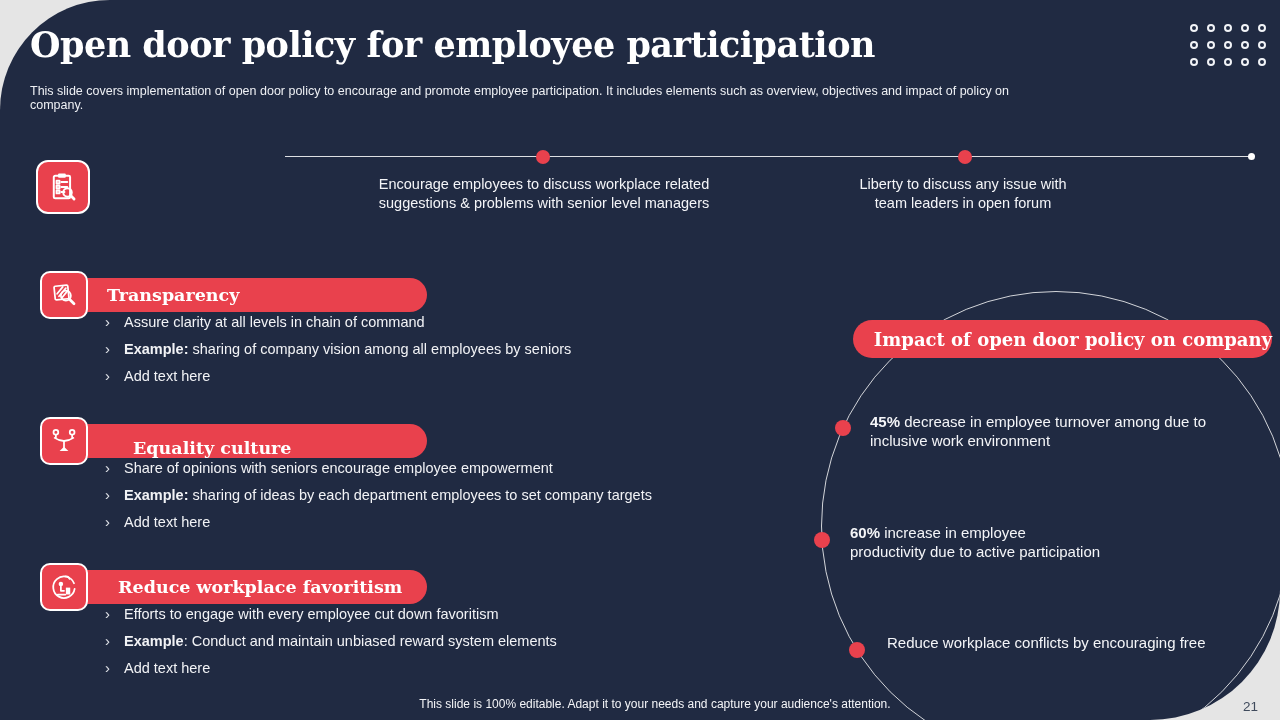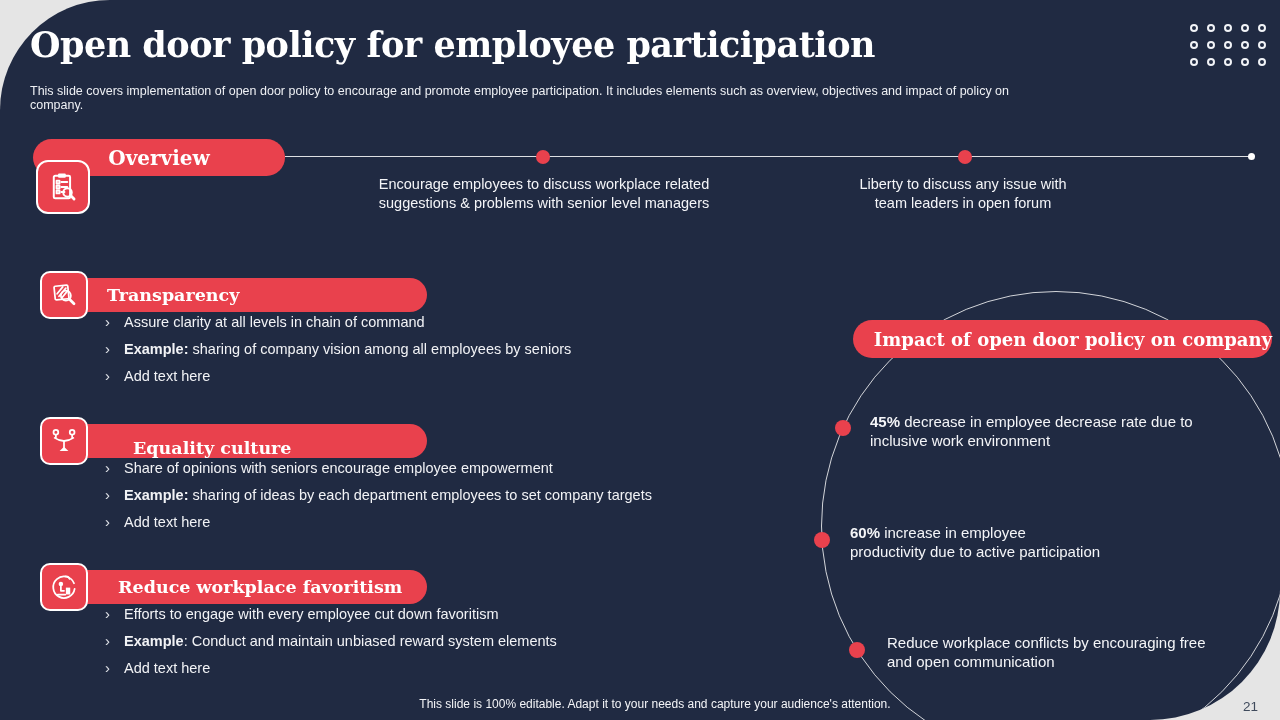--- a/index.html
+++ b/index.html
@@ -66,23 +66,20 @@
         <span></span>
         <span></span>
       <span></span>
         <span></span>
         <span></span>
         <span></span>
         <span></span>
     </div>
 
     <div class="timeline-line"></div>
-    <div class="pill pill-overview">
-      <span>Overview</span>
-    </div>
     <div class="icon-card" style="left:36px;top:160px;width:54px;height:54px;">
       <svg width="34" height="34" viewBox="0 0 24 24">
         <rect x="5.5" y="4" width="11.5" height="16" rx="1"></rect>
         <rect x="8.5" y="2.5" width="5.5" height="3" rx="0.8" fill="#ffffff" stroke="none"></rect>
         <rect x="7.5" y="7.5" width="2" height="2"></rect>
           <line x1="10.8" y1="8.5" x2="15" y2="8.5"></line>
         <rect x="7.5" y="11" width="2" height="2"></rect>
           <line x1="10.8" y1="12" x2="15" y2="12"></line>
         <rect x="7.5" y="14.5" width="2" height="2"></rect>
           <line x1="10.8" y1="15.5" x2="13" y2="15.5"></line>
@@ -191,29 +188,28 @@
     <div class="impact-circle"></div>
     <div class="pill pill-impact">
       <span>Impact of open door policy on company</span>
     </div>
 
     <div class="dot-red-lg" style="left:835px;top:420px;"></div>
     <div class="dot-red-lg" style="left:814px;top:532px;"></div>
     <div class="dot-red-lg" style="left:849px;top:642px;"></div>
 
     <div class="impact-text" style="left:870px;top:412px;">
-      <div><b>45%</b><span> decrease in employee decrease  rate due to</span></div>
+      <div><b>45%</b><span> decrease in employee turnover  among due to</span></div>
       <div>inclusive work environment</div>
     </div>
     <div class="impact-text" style="left:850px;top:523px;">
       <div><b>60%</b><span> increase in employee</span></div>
       <div>productivity  due to active participation</div>
     </div>
     <div class="impact-text" style="left:887px;top:633px;">
       <div><b></b><span>Reduce workplace conflicts by encouraging free</span></div>
-      <div>and open communication</div>
     </div>
 
     <div class="footer">This slide is 100% editable. Adapt it to your needs and capture your audience's attention.</div>
   </div>
 
   <div class="page-number">21</div>
 </div>
 
 </body></html>

